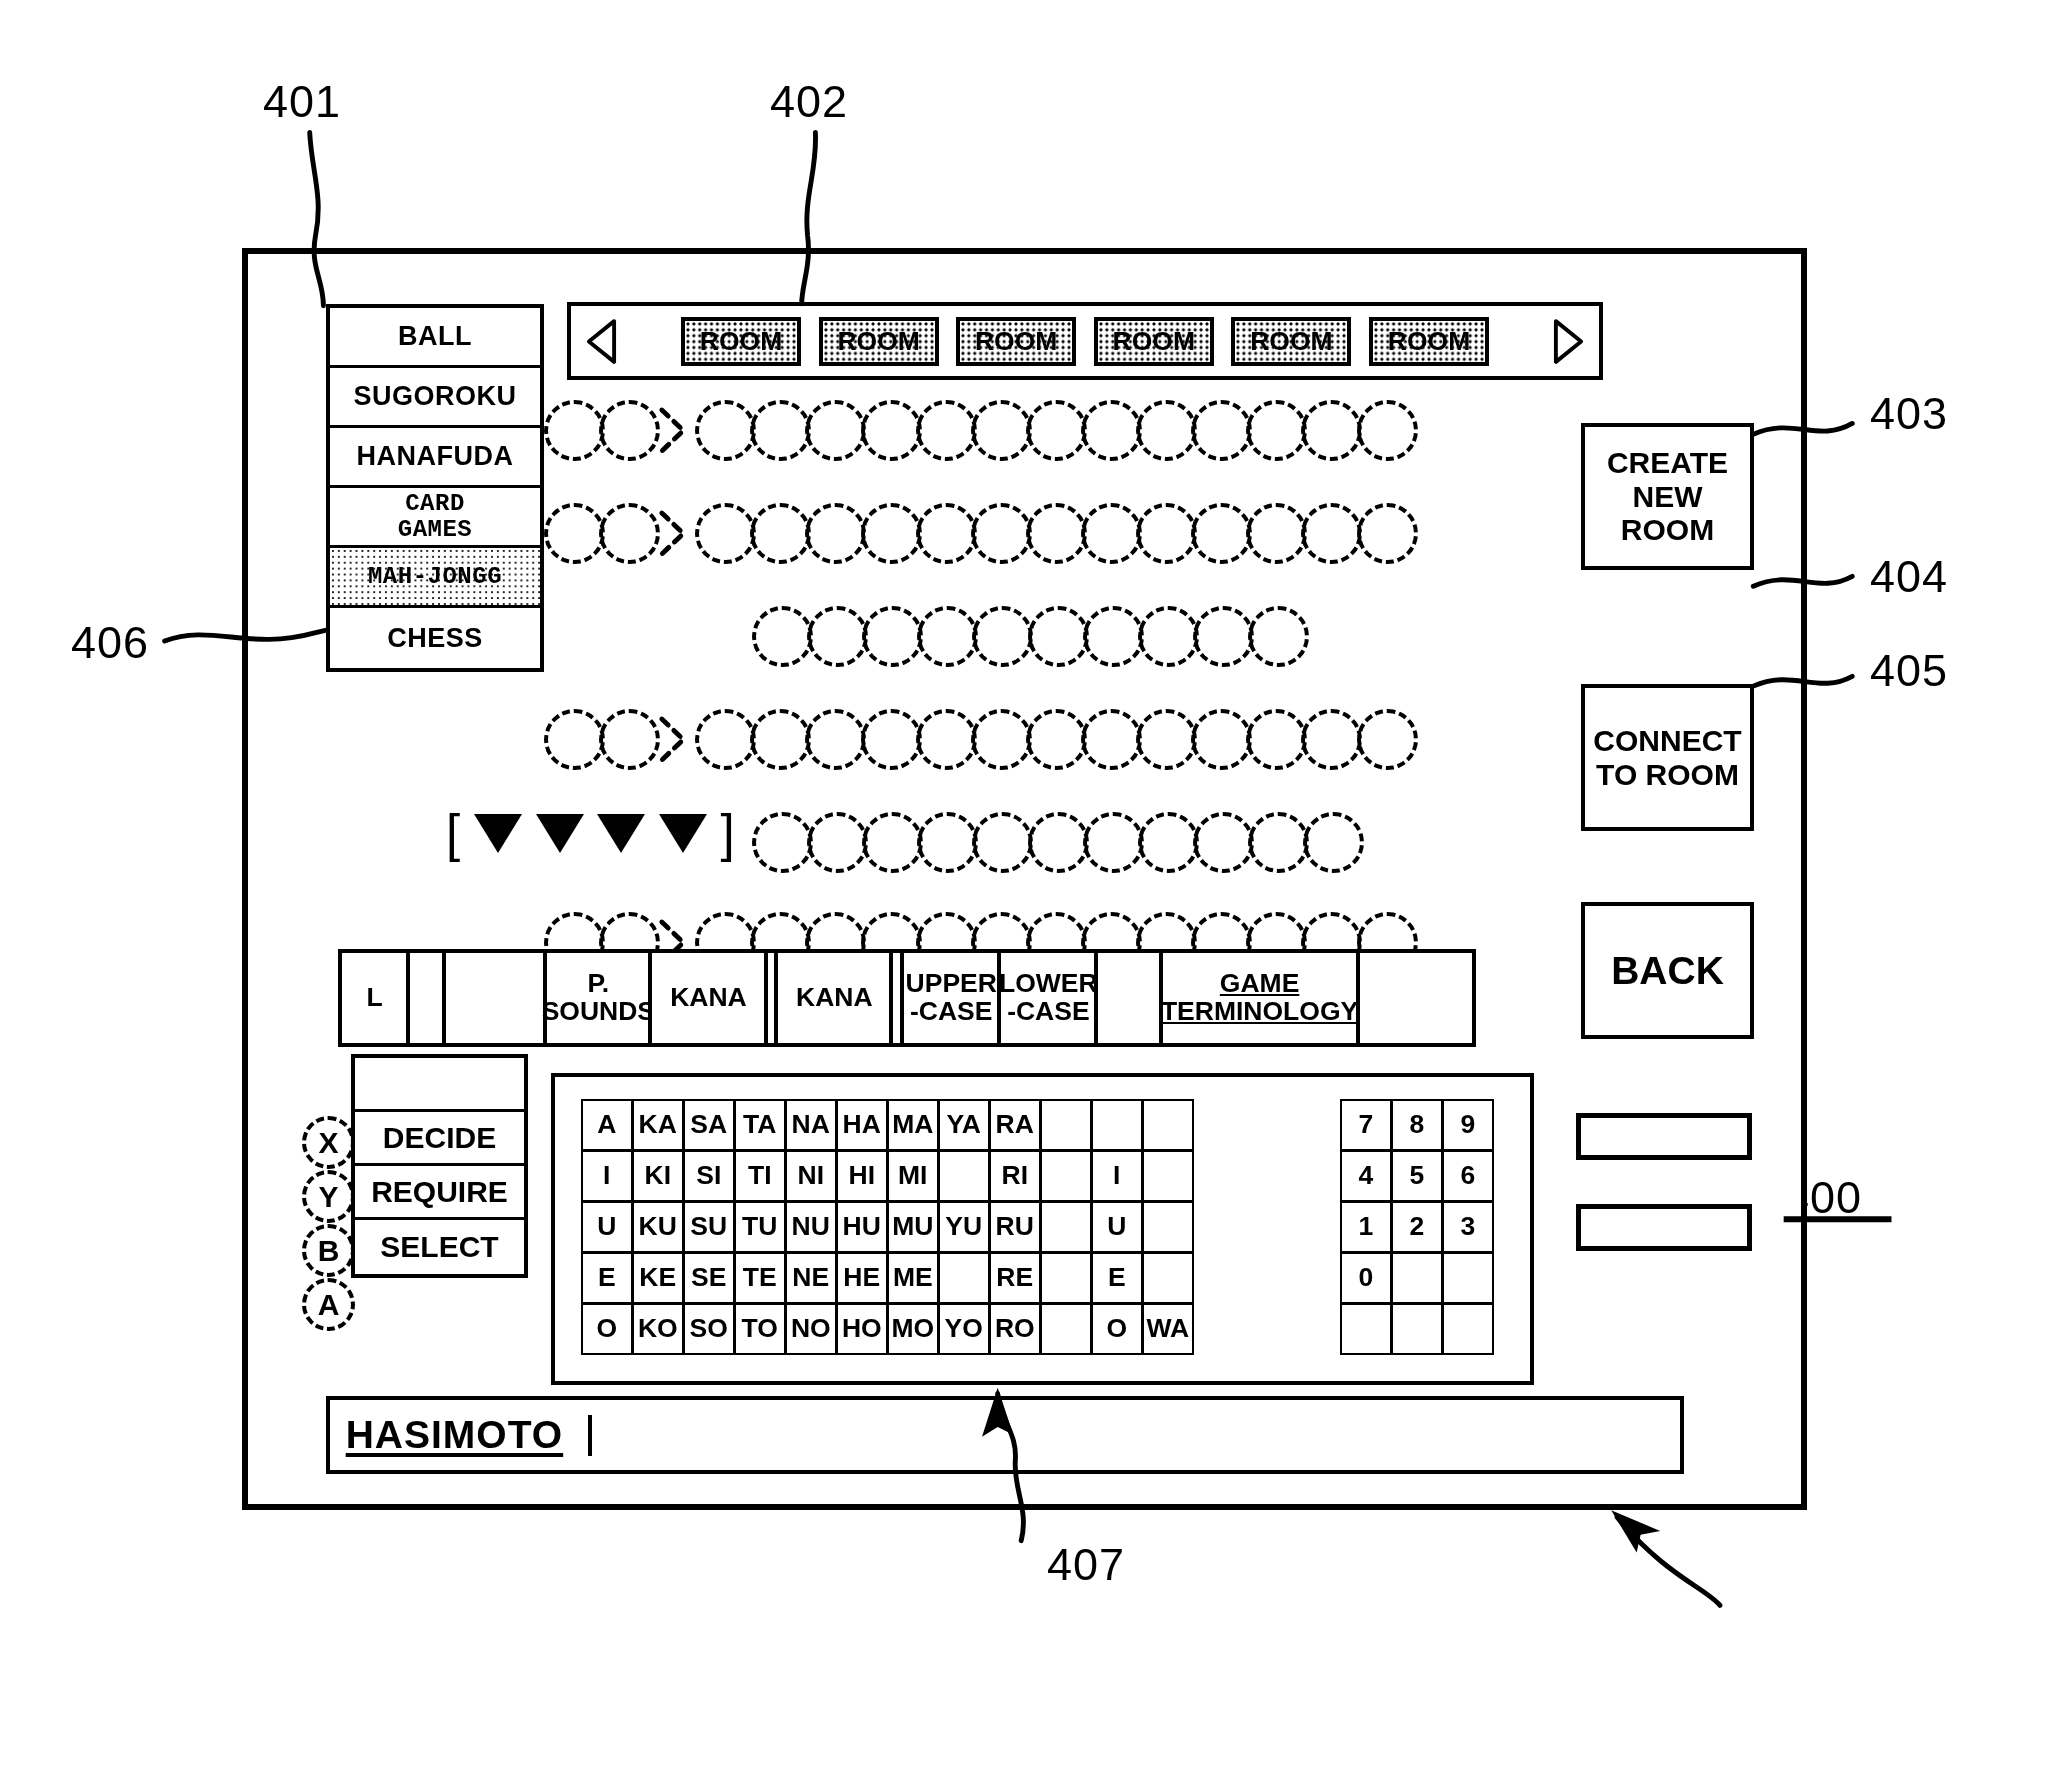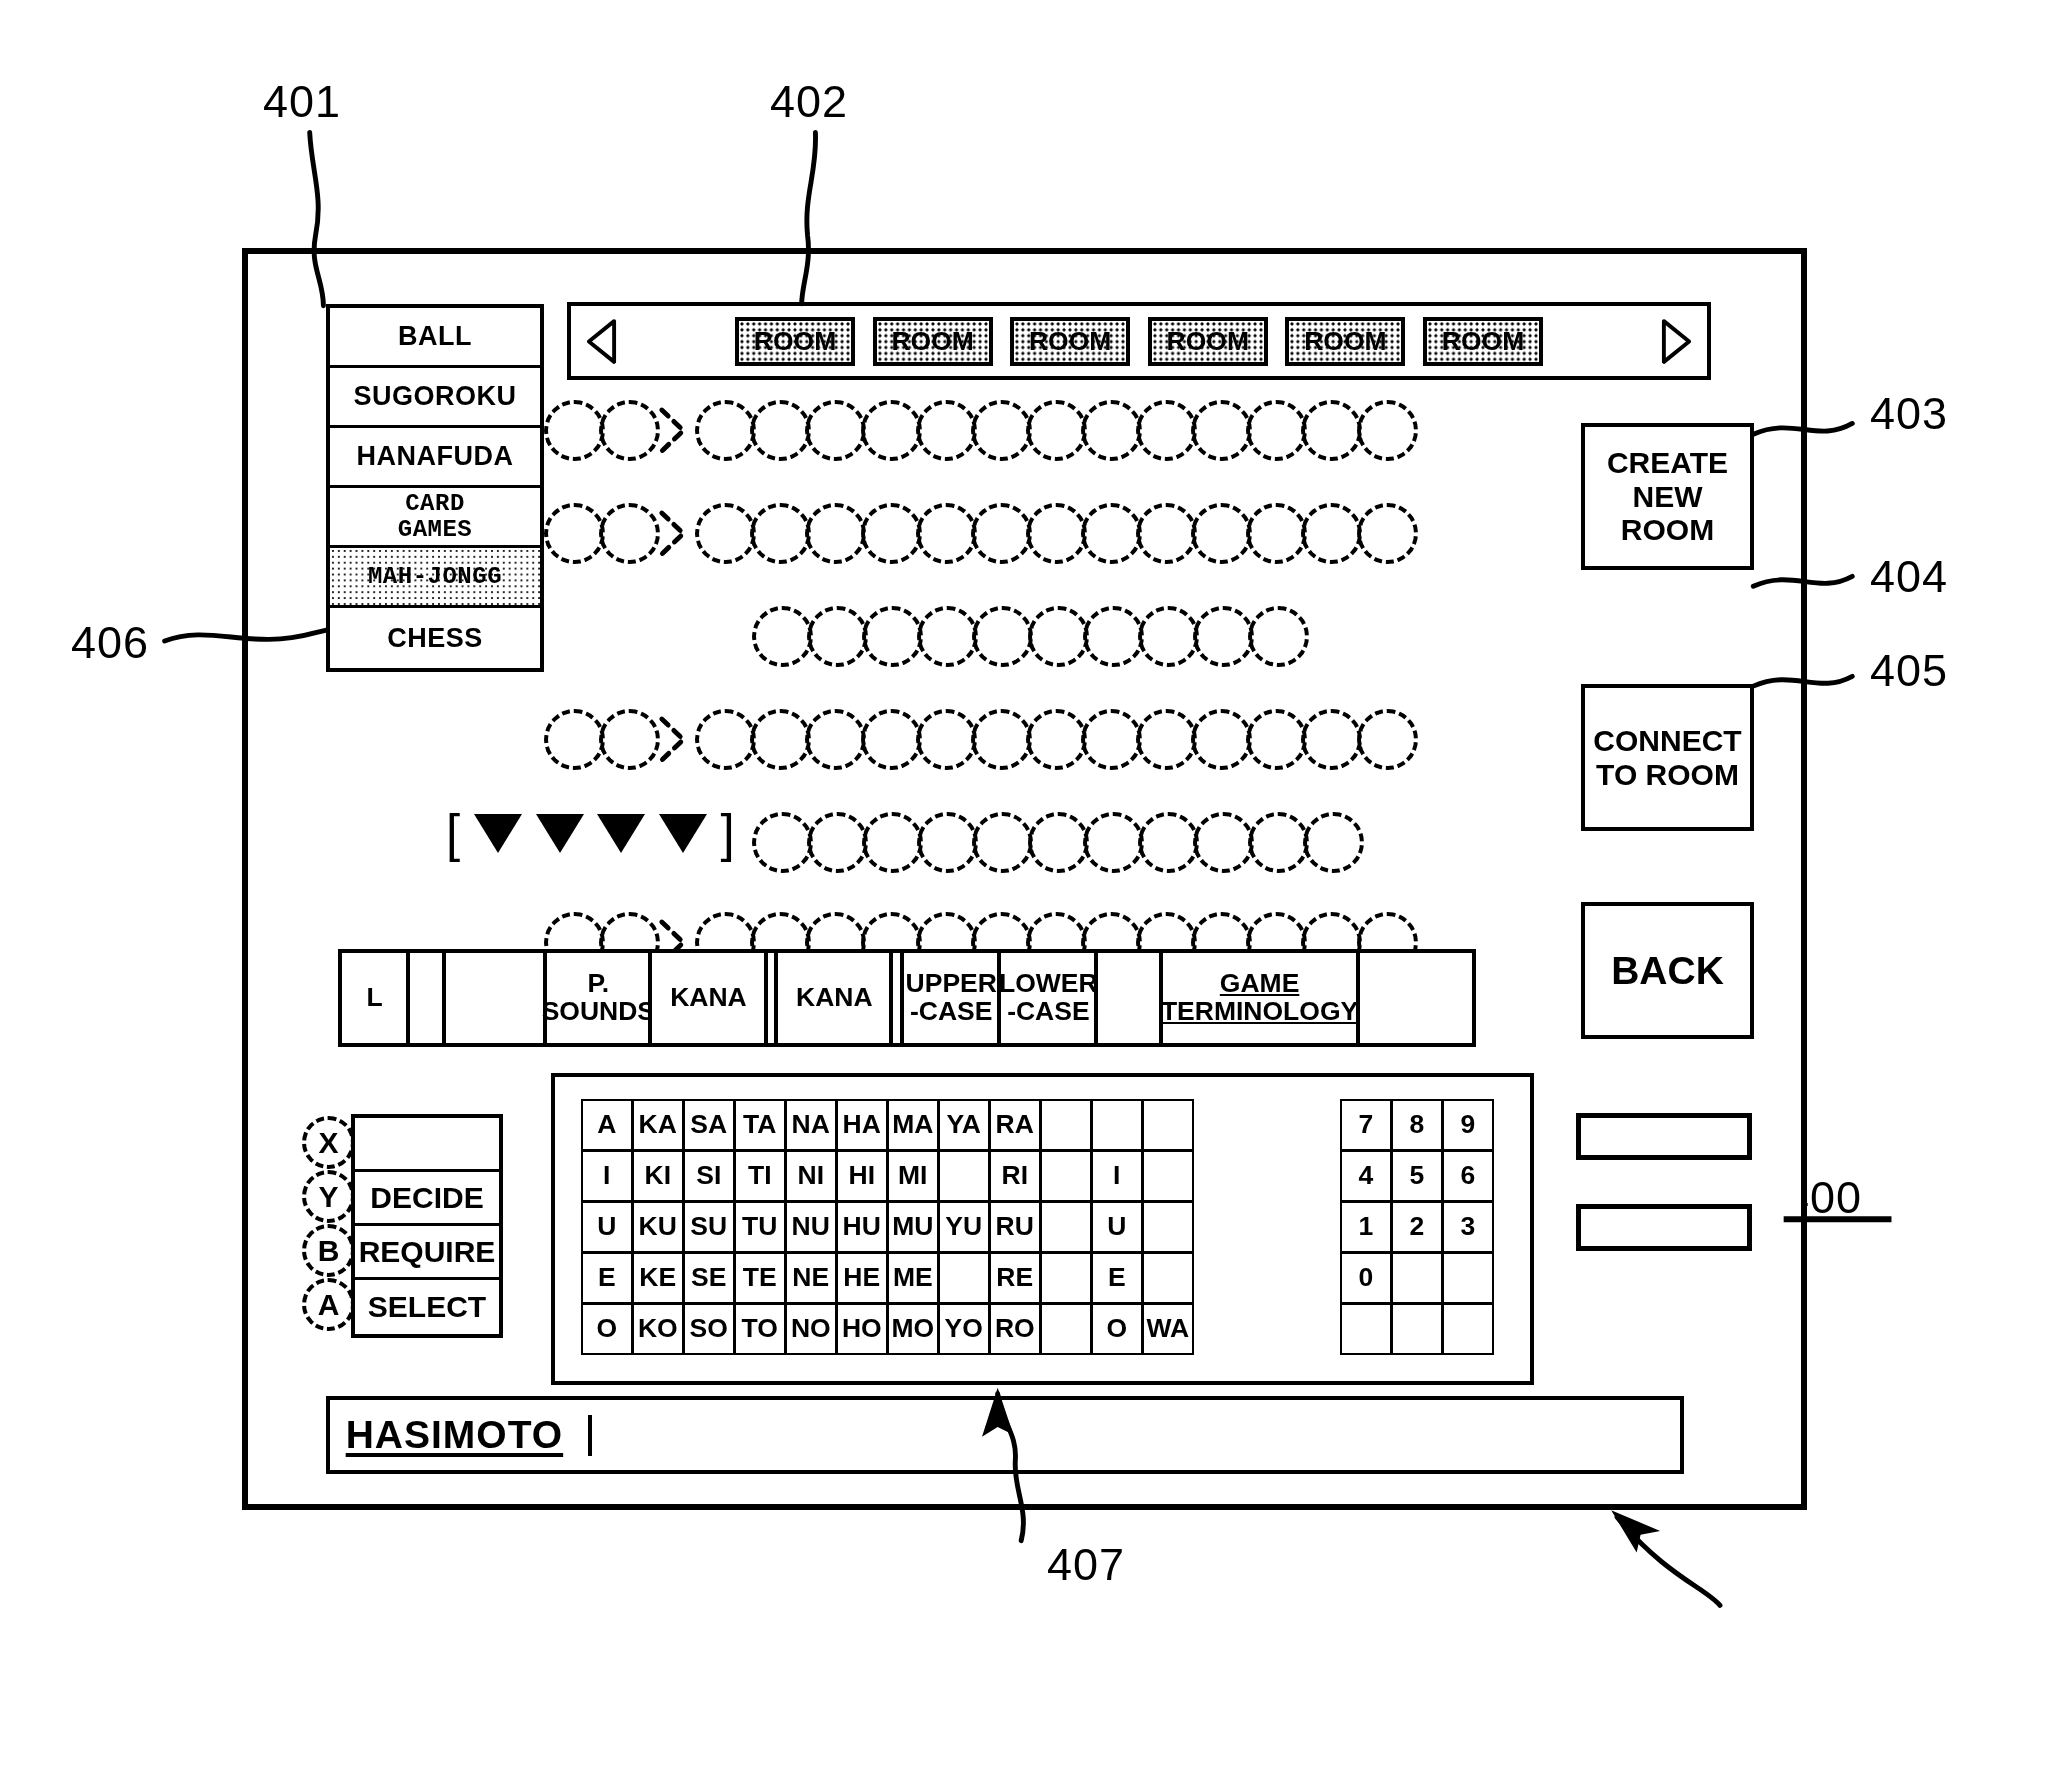--- a/index.html
+++ b/index.html
@@ -26,21 +26,21 @@
   .cat-item:last-child{border-bottom:none;}
   .cat-item.two-line{font-size:26.5px;line-height:1.05;}
   .cat-item.sel{background:#fff;position:relative;}
   .cat-item.sel::before{content:"";position:absolute;inset:0;
       background-image:radial-gradient(#000 1.4px,transparent 1.5px);
       background-size:5.9px 5.9px;opacity:.85;}
   .cat-item.sel span{position:relative;z-index:2;}
   .cat-item.narrow{font-size:24px;font-family:Liberation Mono, monospace;}
 
   
-  #room-bar{position:absolute;left:567px;top:302px;width:1144px;height:78px;
+  #room-bar{position:absolute;left:567px;top:302px;width:1036px;height:78px;
             border:4.9px solid #000;box-sizing:border-box;background:#fff;
             display:flex;align-items:center;gap:17.6px;padding:0 13.7px;z-index:6;}
   .room-btn{width:120px;height:49px;border:4.9px solid #000;box-sizing:border-box;
             display:flex;align-items:center;justify-content:center;position:relative;}
   .room-btn::before{content:"";position:absolute;inset:0;
       background-image:radial-gradient(#000 1.5px,transparent 1.6px);
       background-size:5.9px 5.9px;}
   .room-btn span{position:relative;z-index:2;font-weight:bold;font-size:26.5px;
                  letter-spacing:0px;}
   .tri-outline{position:relative;width:33px;height:49px;flex:0 0 auto;}
@@ -92,21 +92,21 @@
   .kcell{border:2.9px solid #000;box-sizing:border-box;margin:-1.5px 0 0 -1.5px;
          display:flex;align-items:center;justify-content:center;
          font-weight:bold;font-size:26.5px;background:#fff;}
 
   
   #num-grid{position:absolute;left:1341px;top:1100px;
             display:grid;grid-template-columns:repeat(3,51px);
             grid-auto-rows:51px;z-index:6;}
 
   
-  #hints{position:absolute;left:351px;top:1114px;width:152px;z-index:6;
+  #hints{position:absolute;left:351px;top:1054px;width:177px;z-index:6;
          border:4.9px solid #000;box-sizing:border-box;background:#eab308;}
   .hint-row{height:54px;border-bottom:3.9px solid #000;box-sizing:border-box;
             display:flex;align-items:center;justify-content:center;
             font-weight:bold;font-size:30px;background:#fff;}
   .hint-row:last-child{border-bottom:none;}
   .pad-circ{position:absolute;width:53px;height:53px;border:4.9px dashed #000;
             border-radius:50%;box-sizing:border-box;display:flex;
             align-items:center;justify-content:center;font-weight:bold;font-size:30px;
             background:transparent;z-index:7;}
 

